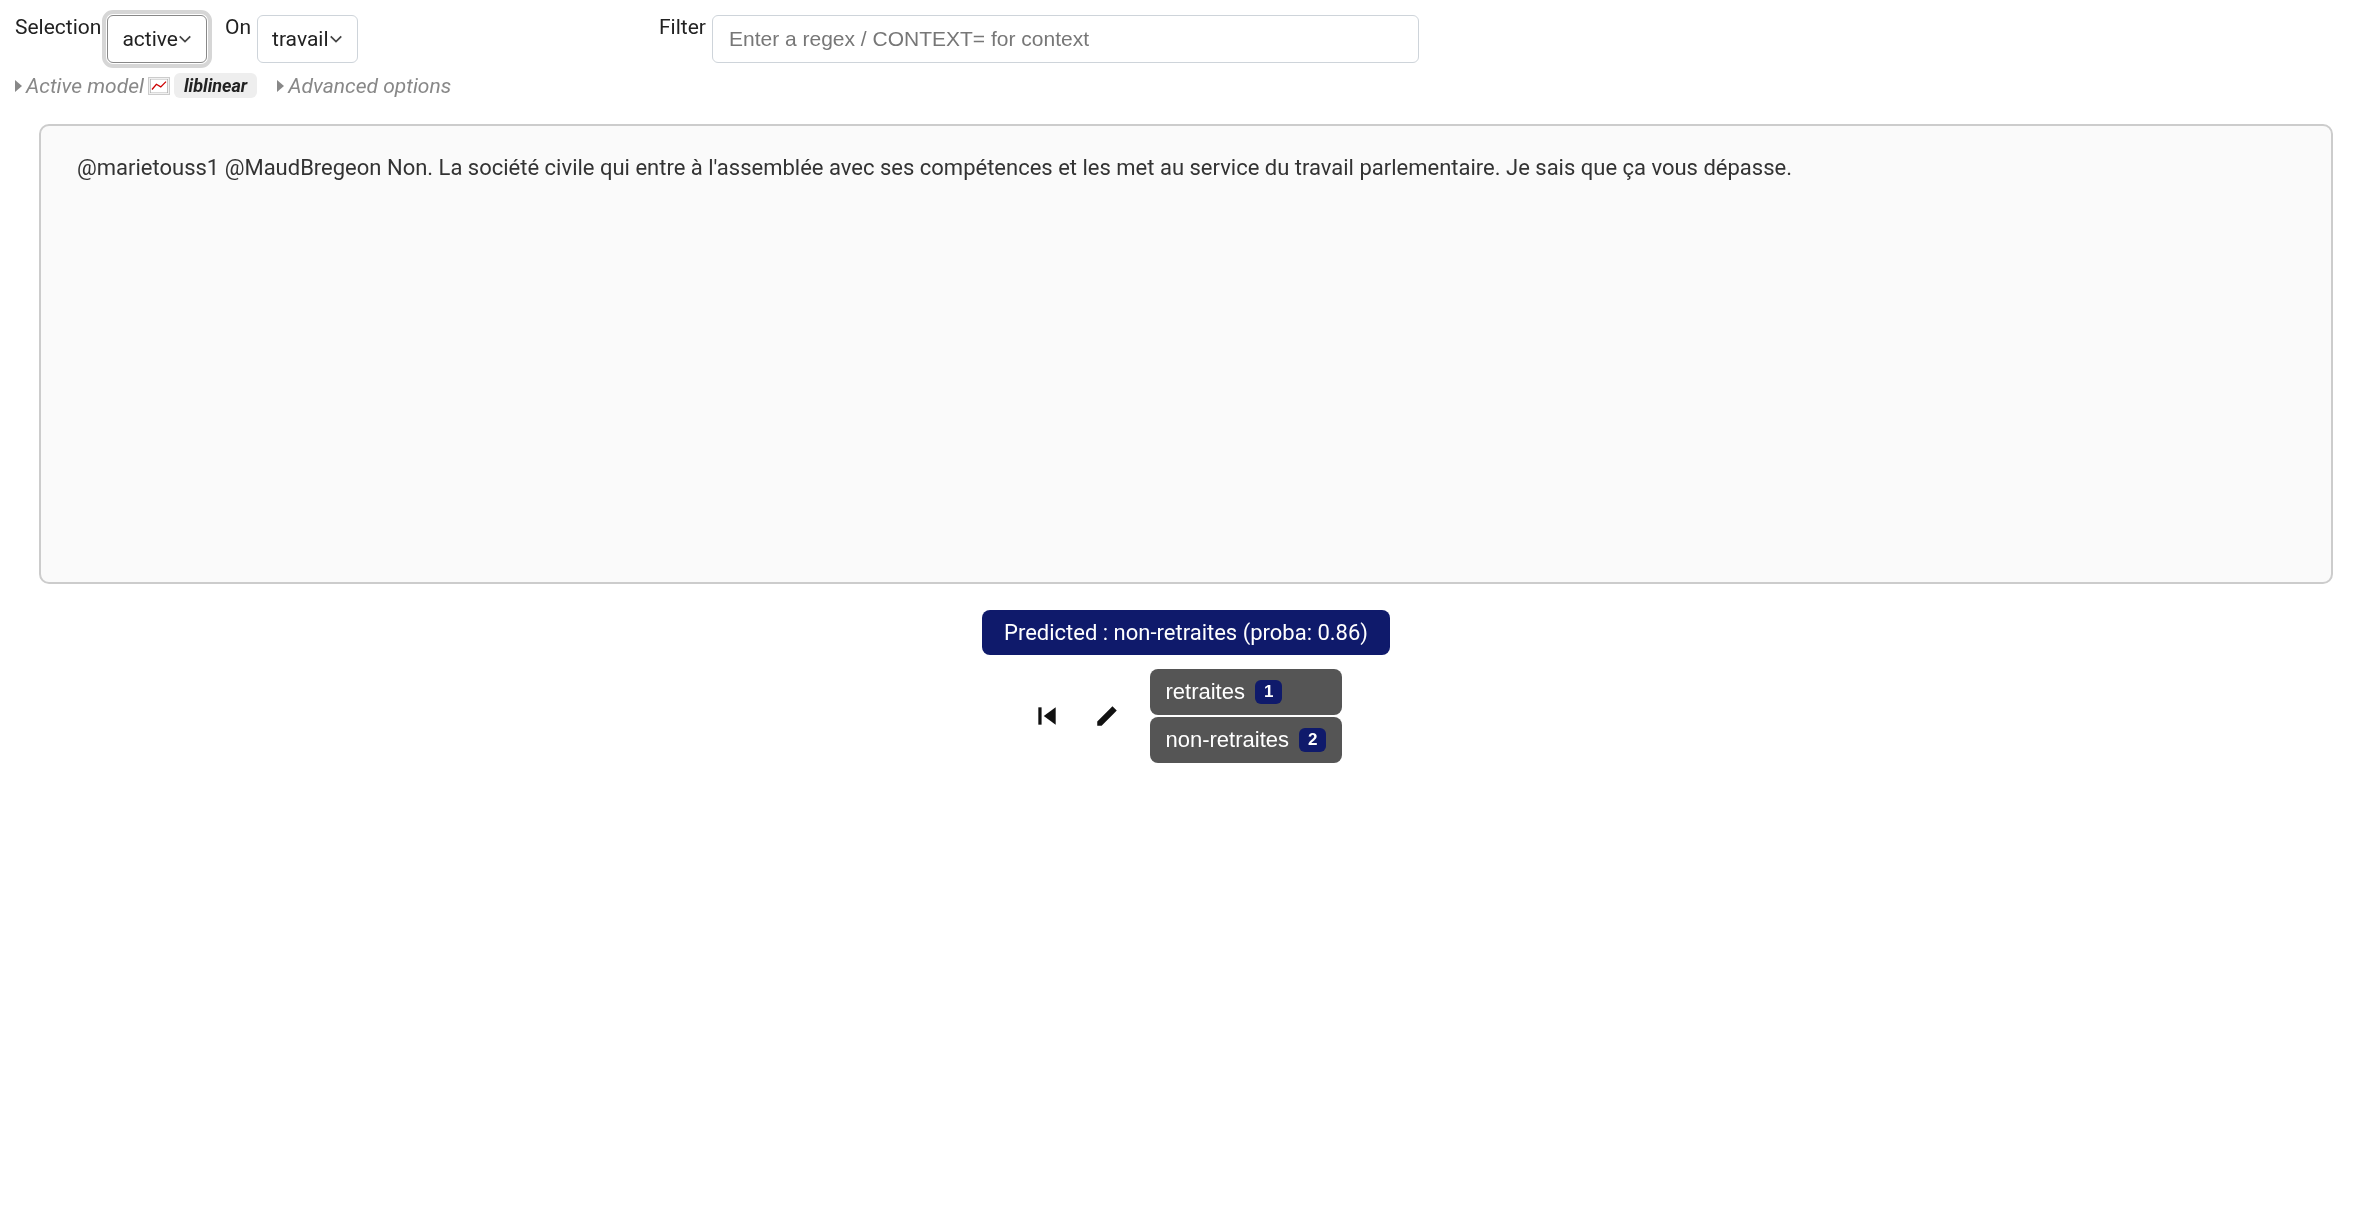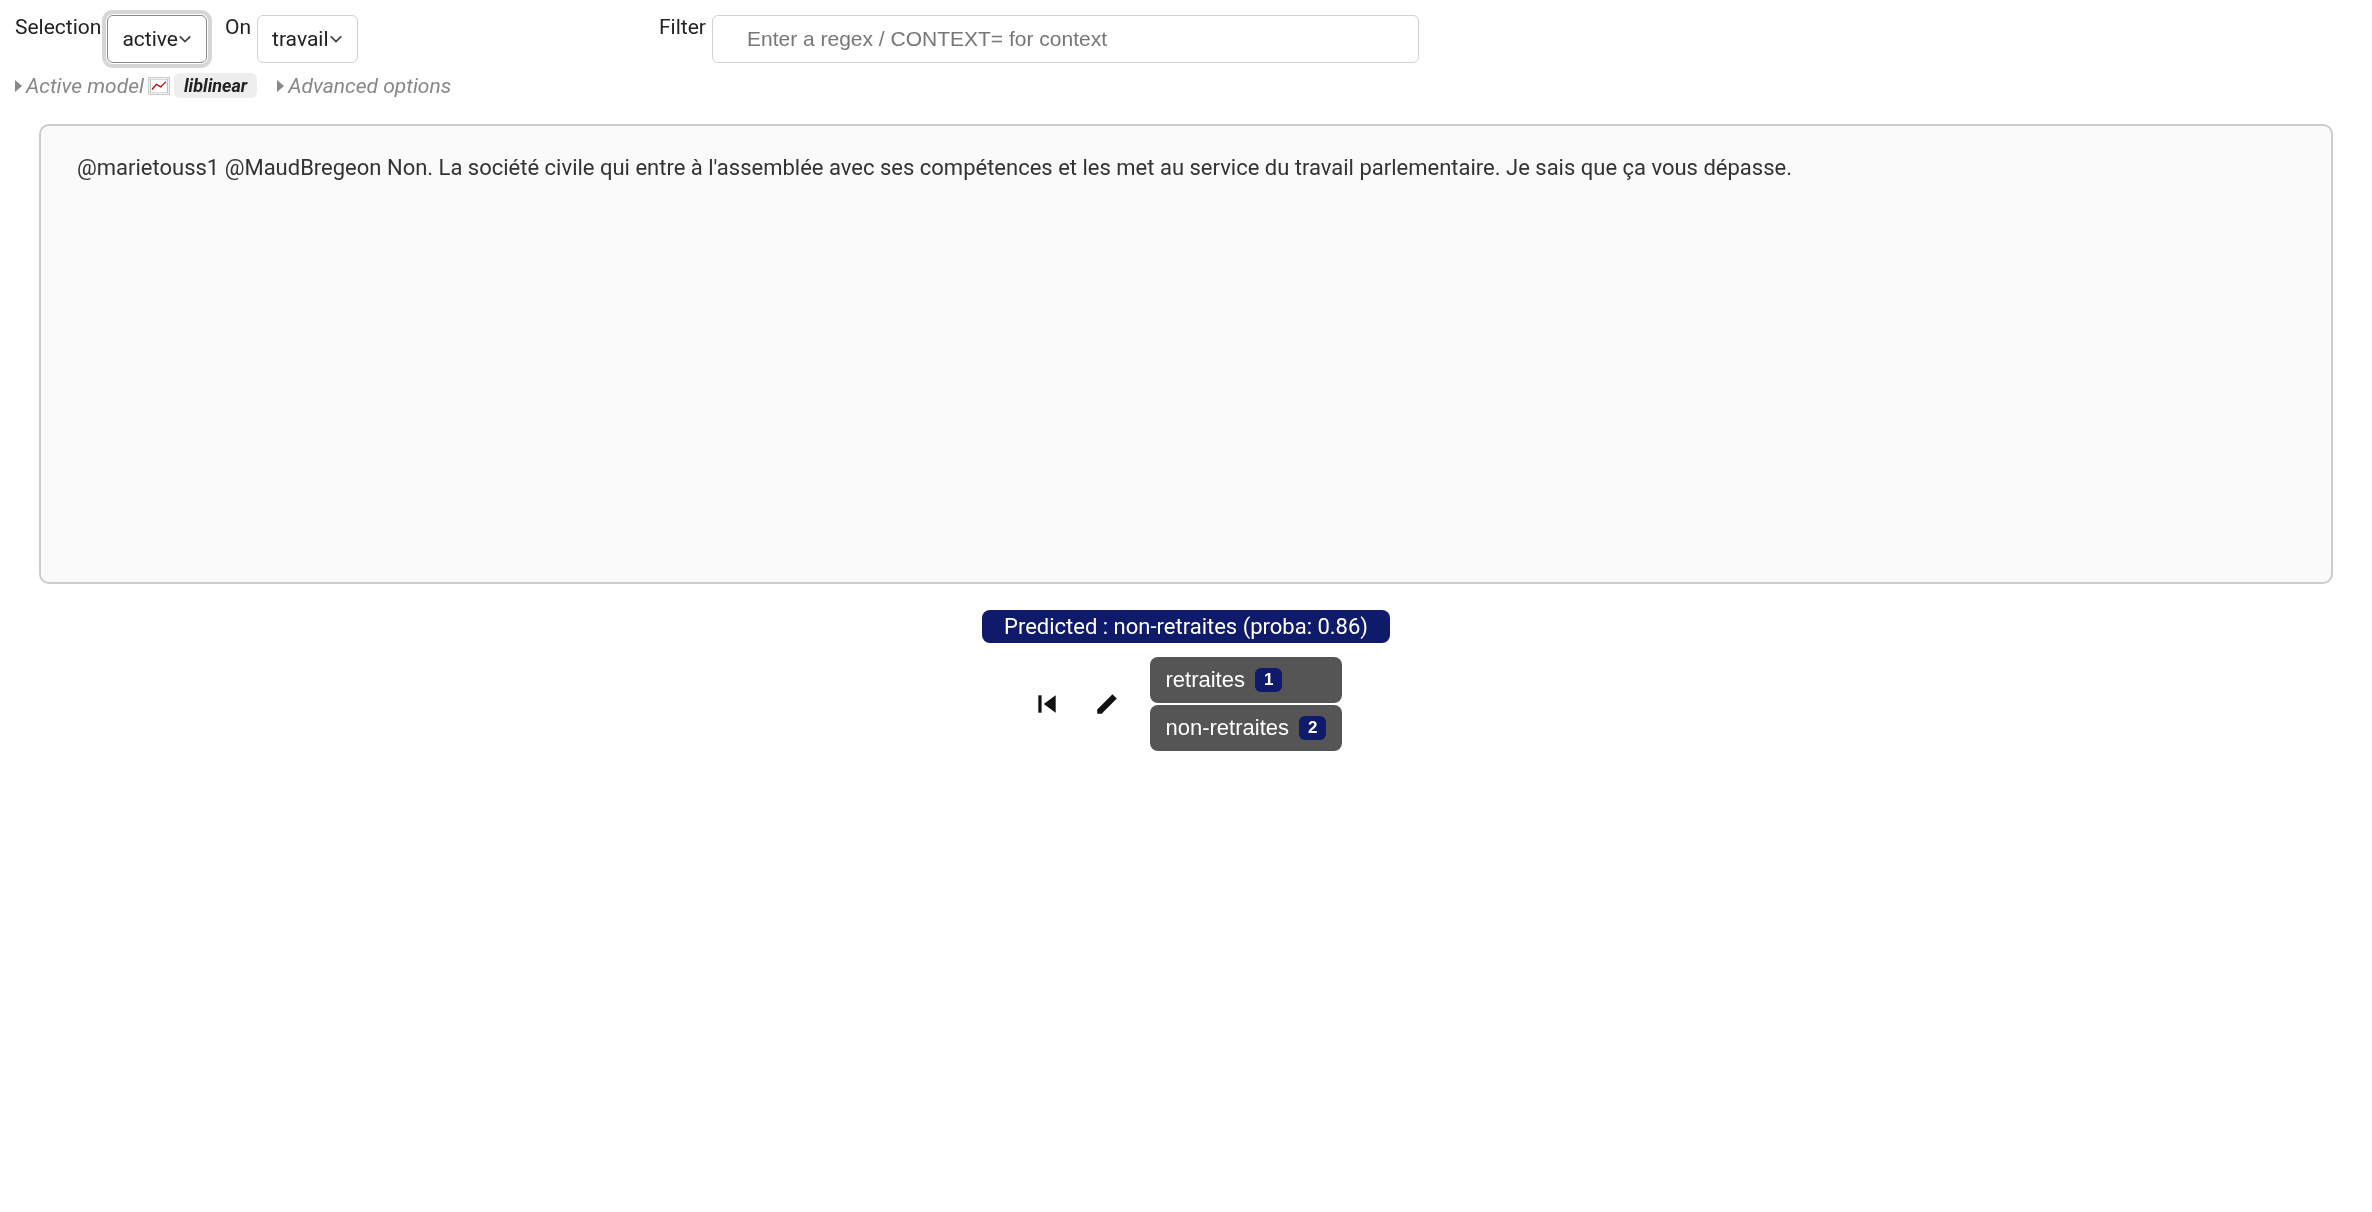--- a/index.html
+++ b/index.html
@@ -53,21 +53,21 @@
       width: 14px;
       height: 14px;
       flex-shrink: 0;
     }
     .chevron svg { width: 100%; height: 100%; display: block; }
     .text-input {
       border: 1px solid #ced4da;
       border-radius: 6px;
       background: #fff;
       height: 48px;
-      padding: 0 34px;
+      padding: 0 16px;
       font-size: 21px;
       color: #222;
       width: 100%;
     }
     .text-input::placeholder { color: #777; }
     .options-row {
       display: flex;
       gap: 20px;
       align-items: center;
       margin-top: 8px;
@@ -124,21 +124,21 @@
       margin-top: 26px;
       display: flex;
       flex-direction: column;
       align-items: center;
       gap: 14px;
     }
     .prediction-pill {
       background: #0f1a6b;
       color: #fff;
       font-size: 22px;
-      padding: 4px 22px;
+      padding: 10px 22px;
       border-radius: 8px;
     }
     .action-row {
       display: flex;
       align-items: center;
       gap: 26px;
     }
     .icon-btn {
       background: transparent;
       border: none;

